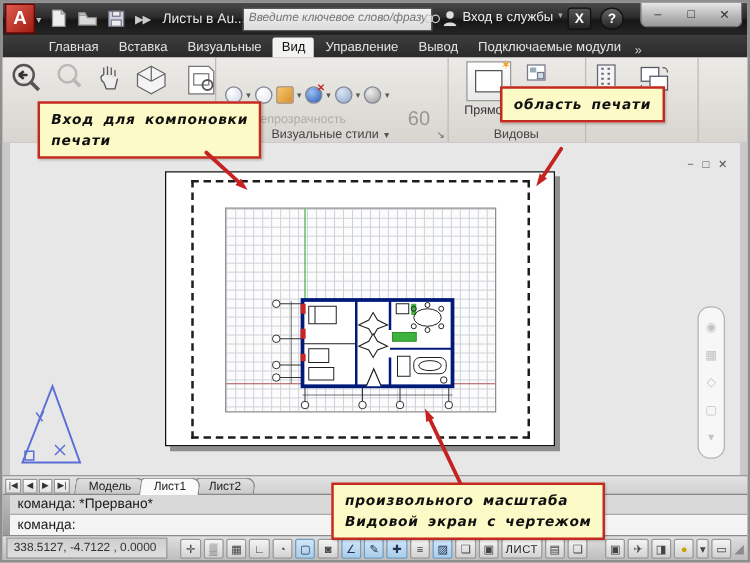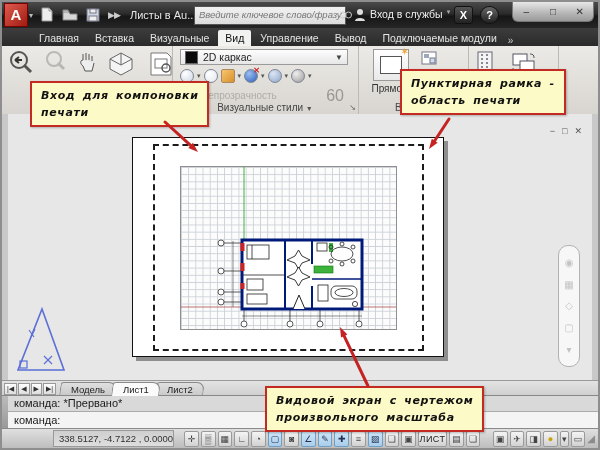--- a/index.html
+++ b/index.html
@@ -95,21 +95,21 @@
   .cmd{left:0;right:0;top:393px;height:33px;border-top:1px solid #888;font-size:11px;color:#1a1a1a;}
   .cmd .grip{position:absolute;left:0;top:0;bottom:0;width:6px;background:linear-gradient(#bbb,#999);border-right:1px solid #777;}
   .cmd .hist{position:absolute;left:6px;right:0;top:0;height:16px;background:#d9d9d9;border-bottom:1px solid #aaa;
              padding:1px 0 0 6px;box-sizing:border-box;white-space:nowrap;}
   .cmd .prompt{position:absolute;left:6px;right:0;top:16px;bottom:0;background:#f4f4f4;padding:2px 0 0 6px;box-sizing:border-box;}
 
   
   .status{left:0;right:0;top:426px;bottom:0;background:linear-gradient(#e0e0e0,#bdbdbd);border-top:1px solid #8a8a8a;
           display:flex;align-items:center;gap:2px;padding:0 3px;box-sizing:border-box;}
   .coords{width:128px;height:15px;border:1px solid #999;background:linear-gradient(#cfcfcf,#dedede);
-          font-size:9.5px;color:#333;line-height:15px;padding-left:5px;margin-right:8px;white-space:nowrap;margin-left:48px;}
+          font-size:9.5px;color:#333;line-height:15px;padding-left:5px;margin-right:8px;white-space:nowrap;}
   .sbtn{width:17px;height:16px;border:1px solid #9a9a9a;background:linear-gradient(#f4f4f4,#d2d2d2);
         font-size:9px;color:#444;text-align:center;line-height:15px;border-radius:2px;box-sizing:border-box;overflow:hidden;}
   .sbtn.on{background:linear-gradient(#cfe6f8,#a9cdea);border-color:#6f9ec4;color:#235;}
   .sbtn.txt{width:34px;font-size:9px;letter-spacing:.5px;color:#222;}
   .sgap{width:10px;}
   .sbtn.yellow{color:#c9a400;}
   .grip2{margin-left:auto;color:#8b8b8b;font-size:10px;}
 
   
   .callout{position:absolute;z-index:30;background:#fcfac6;border:2px solid #c22a22;box-shadow:1px 1px 2px rgba(0,0,0,.25);
@@ -207,25 +207,20 @@
         <span><svg width="30" height="28">
               <path d="M5 3h16l4 4v18H5z" fill="#fff" stroke="#777"></path>
               <rect x="9" y="9" width="12" height="9" fill="none" stroke="#777"></rect>
               <circle cx="20" cy="18" r="4" fill="none" stroke="#555" stroke-width="1.5"></circle>
             </svg></span>
       </div>
       <div class="plabel"></div>
     </div>
 
     <div class="rpanel" style="left:170px;width:186px">
-      <div class="vs-drop">
-        <span class="thumb"></span>
-        <span>2D каркас</span>
-        <span class="arr">▼</span>
-      </div>
       <div class="vs-row">
         <span class="chip" style="background:radial-gradient(circle at 35% 30%,#fff,#cdd6e4)"></span>
           <span class="dd">▾</span>
         <span class="chip" style="background:radial-gradient(circle at 35% 30%,#fff,#e2e6ec)"></span>
         <span class="chip sq" style="background:linear-gradient(135deg,#f6c76e,#d8902c);border-color:#a86"></span>
           <span class="dd">▾</span>
         <span class="chip" style="background:radial-gradient(circle at 35% 30%,#9cc0f2,#2d5cb8)">
             <span class="bad">✕</span>
           </span>
           <span class="dd">▾</span>
@@ -414,26 +409,25 @@
     <span class="sbtn" style="width:10px">▾</span>
     <span class="sbtn">▭</span>
     <span class="grip2">◢</span>
   </div>
 
   <div class="callout" style="left:28px;top:79px">
     <div>Вход для компоновки</div>
     <div>печати</div>
   </div>
   <div class="callout" style="left:398px;top:67px">
-    <div>Пунктирная рамка -</div>
     <div>область печати</div>
   </div>
   <div class="callout" style="left:263px;top:384px">
+    <div>произвольного масштаба</div>
     <div>Видовой экран с чертежом</div>
-    <div>произвольного масштаба</div>
   </div>
 
   <svg class="overlay" width="600" height="450">
     <g stroke="#c52222" stroke-width="3" fill="#c52222" stroke-linecap="round">
       <line x1="163" y1="120" x2="188.6" y2="143.3"></line>
       <polygon points="196,150 186.3,145.9 190.9,140.7" stroke="none"></polygon>
       <line x1="447" y1="117" x2="432.7" y2="138.8"></line>
       <polygon points="427,147 429.8,136.8 435.6,140.8" stroke="none"></polygon>
       <line x1="366" y1="384" x2="342.2" y2="334.1"></line>
       <polygon points="338,325 345.4,332.6 339,335.6" stroke="none"></polygon>

